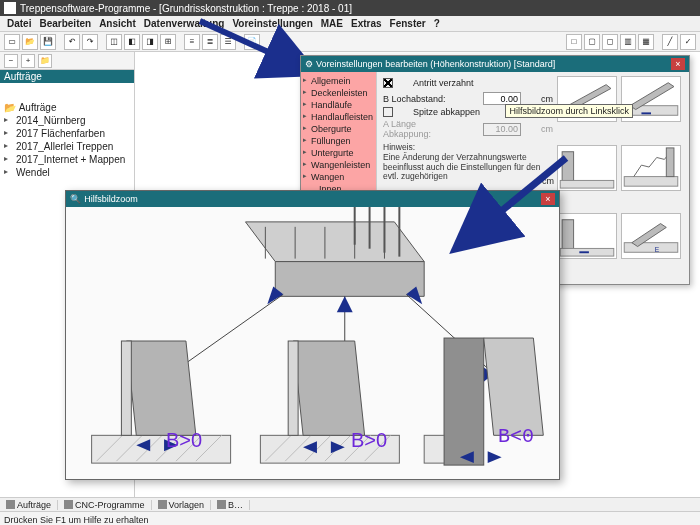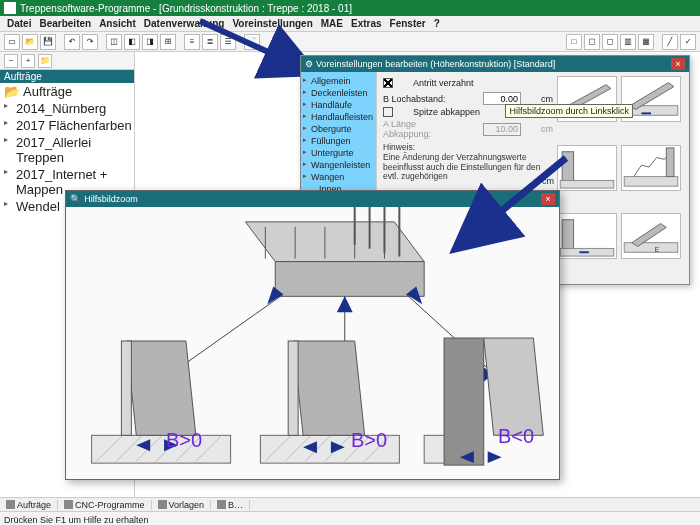--- a/index.html
+++ b/index.html
@@ -1,55 +1,55 @@
 <!DOCTYPE html>
 <html><head>
 <meta charset="utf-8">
 <style>
   * { box-sizing: border-box; margin: 0; padding: 0; font-family: "Segoe UI", Tahoma, sans-serif; }
   body { width: 700px; height: 525px; background: #fff; overflow: hidden; position: relative; font-size: 10px; color: #222; }
 
   
-  .titlebar { height: 16px; background: #15803d; color: #fff; display: flex; align-items: center; padding: 0 4px; font-size: 10px; }
+  .titlebar { height: 16px; background: #404040; color: #fff; display: flex; align-items: center; padding: 0 4px; font-size: 10px; }
   .titlebar .icon { width: 12px; height: 12px; background: #fff; margin-right: 4px; display: flex; align-items: center; justify-content: center; }
 
   
   .menubar { height: 16px; background: #f0f0f0; border-bottom: 1px solid #ccc; display: flex; align-items: center; padding: 0 4px; font-size: 10px; gap: 2px; }
   .menubar span { padding: 0 3px; cursor: default; font-weight: bold; }
 
   
   .toolbars { height: 20px; background: #f4f4f4; border-bottom: 1px solid #ccc; display: flex; align-items: center; padding: 0 4px; gap: 2px; }
   .tool { width: 16px; height: 16px; border: 1px solid #bbb; background: #fff; display: inline-flex; align-items: center; justify-content: center; font-size: 8px; }
   .toolsep { width: 4px; }
 
   
   .main { display: flex; height: calc(525px - 16px - 16px - 20px - 14px - 14px); }
 
   
   .tree-wrap { width: 135px; border-right: 1px solid #ccc; background: #fff; display: flex; flex-direction: column; }
   .tree-tool { height: 18px; background: #f4f4f4; border-bottom: 1px solid #ccc; display: flex; align-items: center; padding: 0 4px; gap: 3px; }
   .tree-tool .tool { width: 14px; height: 14px; }
   .tree-header { background: #1b6d7a; color: #fff; padding: 1px 4px; font-size: 10px; }
-  .tree { padding: 0 2px; font-size: 13px; }
+  .tree { padding: 18px 2px; font-size: 10px; }
   .tree-item { padding: 1px 0 1px 14px; position: relative; }
   .tree-item::before { content: "▸"; position: absolute; left: 2px; top: 1px; font-size: 8px; color: #555; }
   .tree-root { padding: 1px 0 1px 2px; font-weight: normal; }
 
   
   .content { flex: 1; background: #fff; position: relative; }
 
   
   .big-arrow { position: absolute; pointer-events: none; }
 
   
   .dlg-settings { position: absolute; top: 55px; left: 300px; width: 390px; height: 230px; border: 1px solid #888; background: #f0f0f0; box-shadow: 2px 2px 6px rgba(0,0,0,.25); }
   .dlg-title { height: 16px; background: #1b6d7a; color: #fff; display: flex; align-items: center; justify-content: space-between; padding: 0 4px; font-size: 9px; }
   .dlg-close { width: 14px; height: 12px; background: #c84040; color: #fff; text-align: center; line-height: 12px; font-size: 9px; }
   .dlg-body { display: flex; height: calc(100% - 16px); }
-  .dlg-tree { width: 92px; background: #7dd3fc; border-right: 1px solid #ccc; font-size: 9px; padding: 3px 2px; overflow: hidden; }
+  .dlg-tree { width: 92px; background: #fca5a5; border-right: 1px solid #ccc; font-size: 9px; padding: 3px 2px; overflow: hidden; }
   .dlg-tree div { padding: 1px 0 1px 8px; position: relative; white-space: nowrap; }
   .dlg-tree div.parent::before { content: "▸"; position: absolute; left: 0; top: 1px; font-size: 7px; color: #555; }
   .dlg-tree div.child { padding-left: 16px; }
   .dlg-tree div.childchild { padding-left: 24px; }
   .dlg-form { flex: 1; padding: 4px 6px; font-size: 9px; display: flex; }
   .dlg-form-left { flex: 1; }
   .dlg-form-right { width: 130px; display: grid; grid-template-columns: 1fr 1fr; gap: 2px; padding-left: 4px; }
   .thumb { width: 60px; height: 46px; background: #fff; border: 1px solid #bbb; position: relative; }
   .thumb svg { width: 100%; height: 100%; }
   .field-row { display: flex; align-items: center; gap: 20px; margin: 2px 0; }
@@ -359,15 +359,15 @@
         <rect x="360" y="230" width="20" height="28" fill="#e8e8e8" stroke="#666"></rect>
         <polygon points="420,132 470,132 480,230 430,230" fill="#c8c8c8" stroke="#555"></polygon>
         <g fill="#1b2f8d">
           <polygon points="396,252 410,246 410,258"></polygon>
           <polygon points="438,252 424,246 424,258"></polygon>
         </g>
       </g>
     </svg>
     <div class="zoom-label" style="left:100px; top:222px;">B&gt;0</div>
     <div class="zoom-label" style="left:285px; top:222px;">B&gt;0</div>
-    <div class="zoom-label" style="left:432px; top:218px;">B&lt;0</div>
+    <div class="zoom-label" style="left:432px; top:218px;font-family:Liberation Mono, monospace;">B&lt;0</div>
   </div>
 </div>
 
 </body></html>

